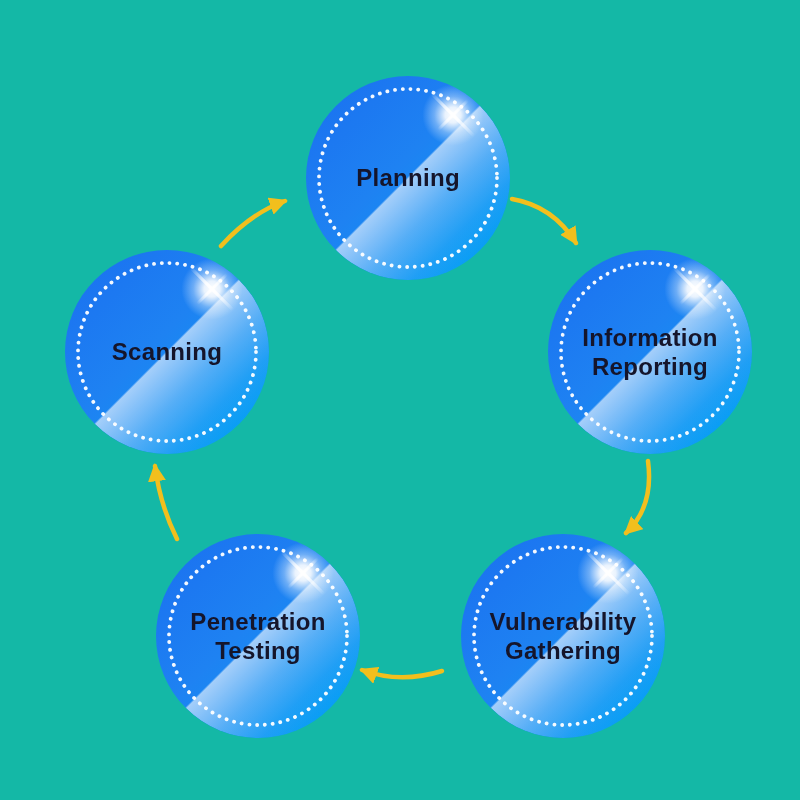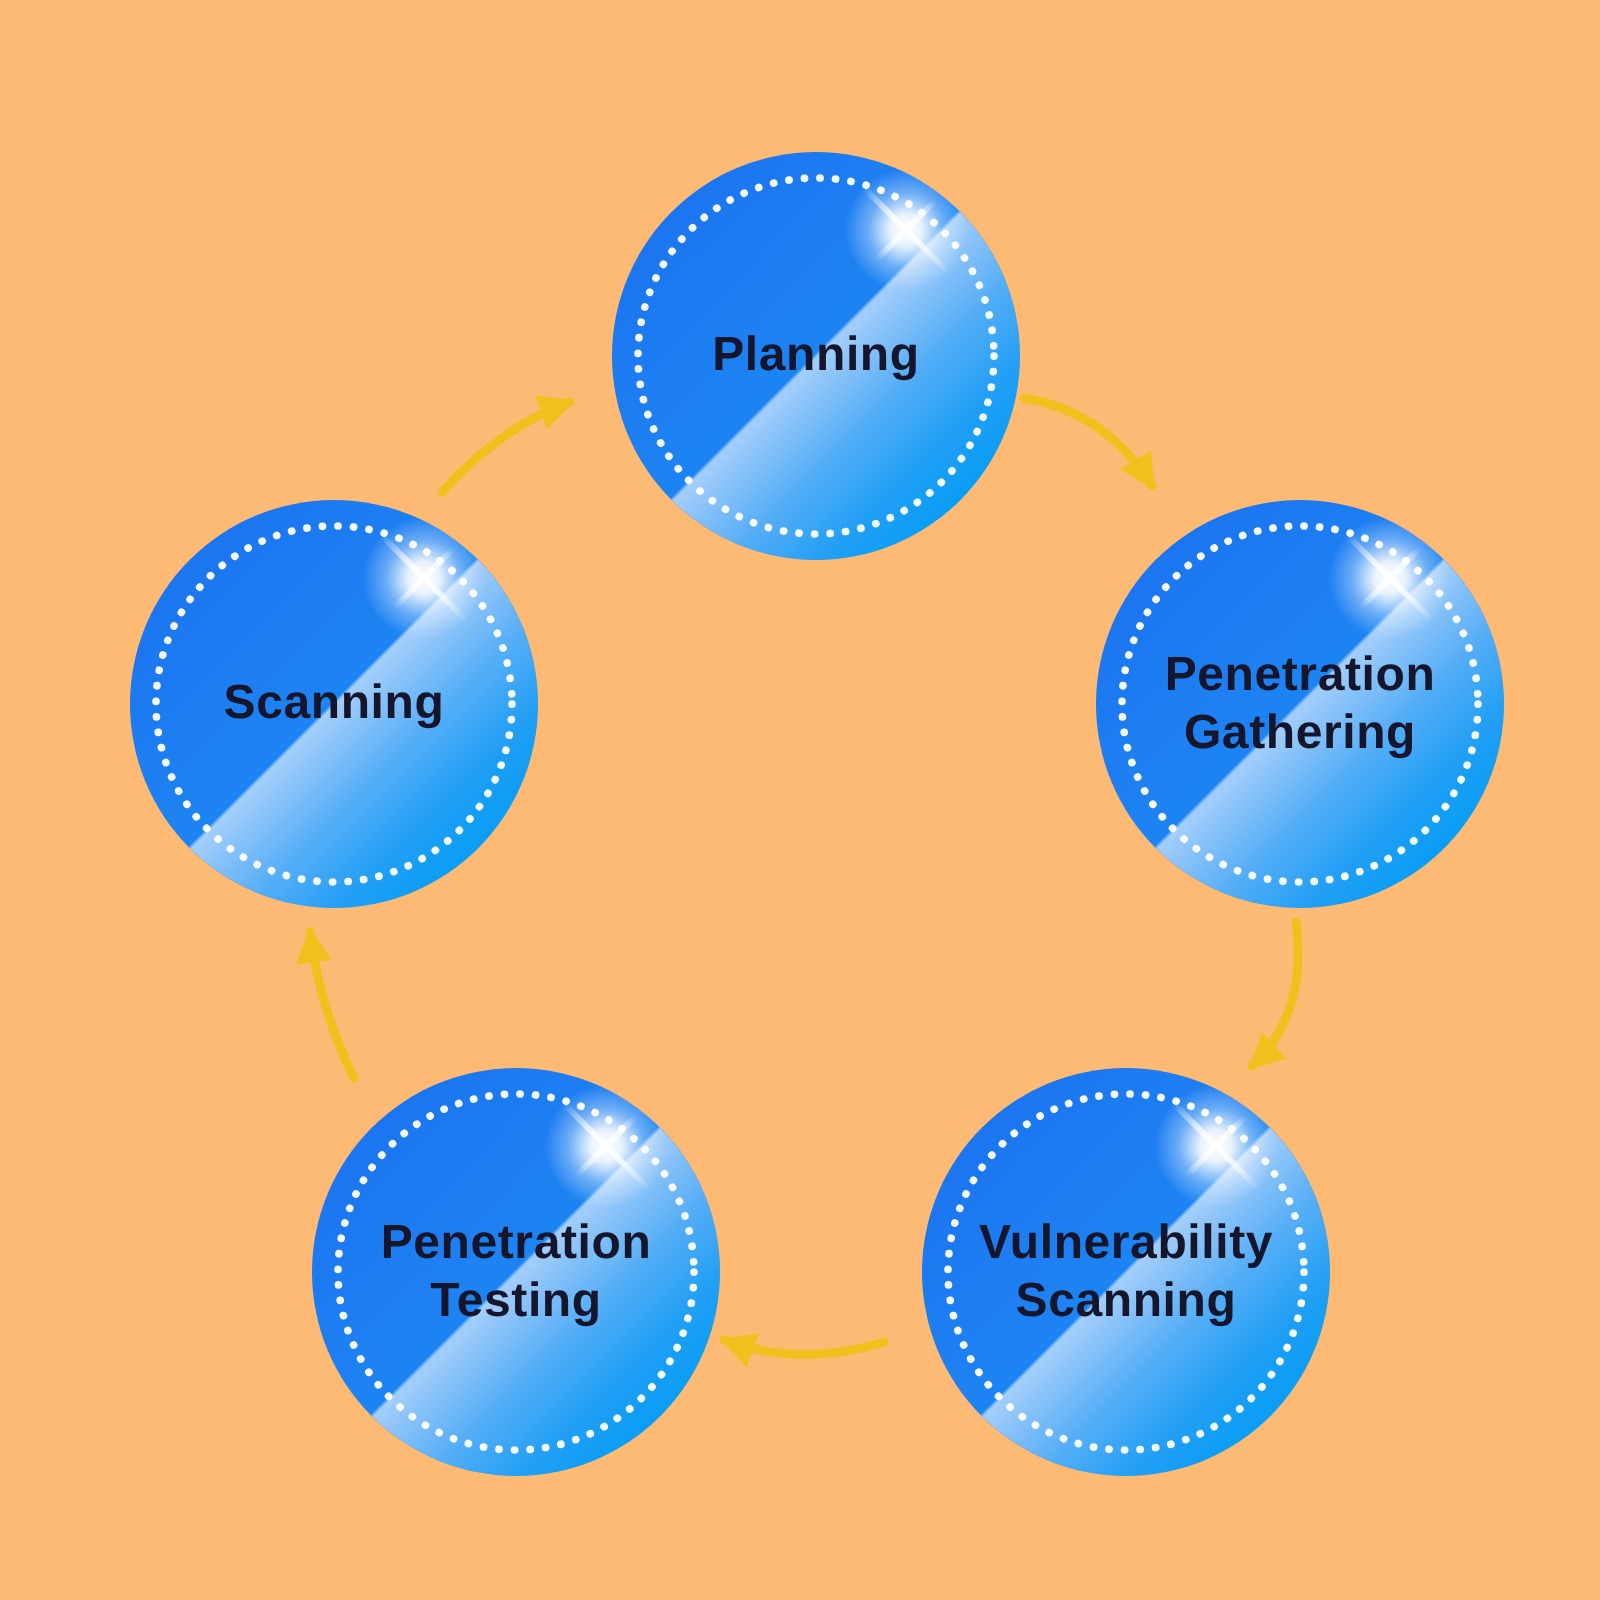--- a/index.html
+++ b/index.html
@@ -5,21 +5,21 @@
   html, body { margin: 0; padding: 0; }
   body {
     width: 800px; height: 800px;
     background: #ffffff;
     font-family: "Liberation Sans", sans-serif;
     overflow: hidden;
   }
   .stage {
     position: relative;
     width: 800px; height: 800px;
-    background: #fdba74;
+    background: #14b8a6;
   }
   .arrow-layer {
     position: absolute;
     left: 0; top: 0;
     width: 800px; height: 800px;
     pointer-events: none;
   }
   .node {
     position: absolute;
     width: 204px; height: 204px;
@@ -112,30 +112,30 @@
     </svg>
     <span class="label">Planning</span>
   </div>
 
   <div class="node information-gathering">
     <span class="gloss"></span>
     <span class="shine"></span>
     <svg class="ring" viewBox="0 0 204 204">
       <circle cx="102" cy="102" r="89" fill="none" stroke="rgba(255,255,255,0.95)" stroke-width="3.8" stroke-dasharray="0.1 7.7" stroke-linecap="round"></circle>
     </svg>
-    <span class="label">Penetration Gathering</span>
+    <span class="label">Information Reporting</span>
   </div>
 
   <div class="node vulnerability-scanning">
     <span class="gloss"></span>
     <span class="shine"></span>
     <svg class="ring" viewBox="0 0 204 204">
       <circle cx="102" cy="102" r="89" fill="none" stroke="rgba(255,255,255,0.95)" stroke-width="3.8" stroke-dasharray="0.1 7.7" stroke-linecap="round"></circle>
     </svg>
-    <span class="label">Vulnerability Scanning</span>
+    <span class="label">Vulnerability Gathering</span>
   </div>
 
   <div class="node penetration-testing">
     <span class="gloss"></span>
     <span class="shine"></span>
     <svg class="ring" viewBox="0 0 204 204">
       <circle cx="102" cy="102" r="89" fill="none" stroke="rgba(255,255,255,0.95)" stroke-width="3.8" stroke-dasharray="0.1 7.7" stroke-linecap="round"></circle>
     </svg>
     <span class="label">Penetration Testing</span>
   </div>

